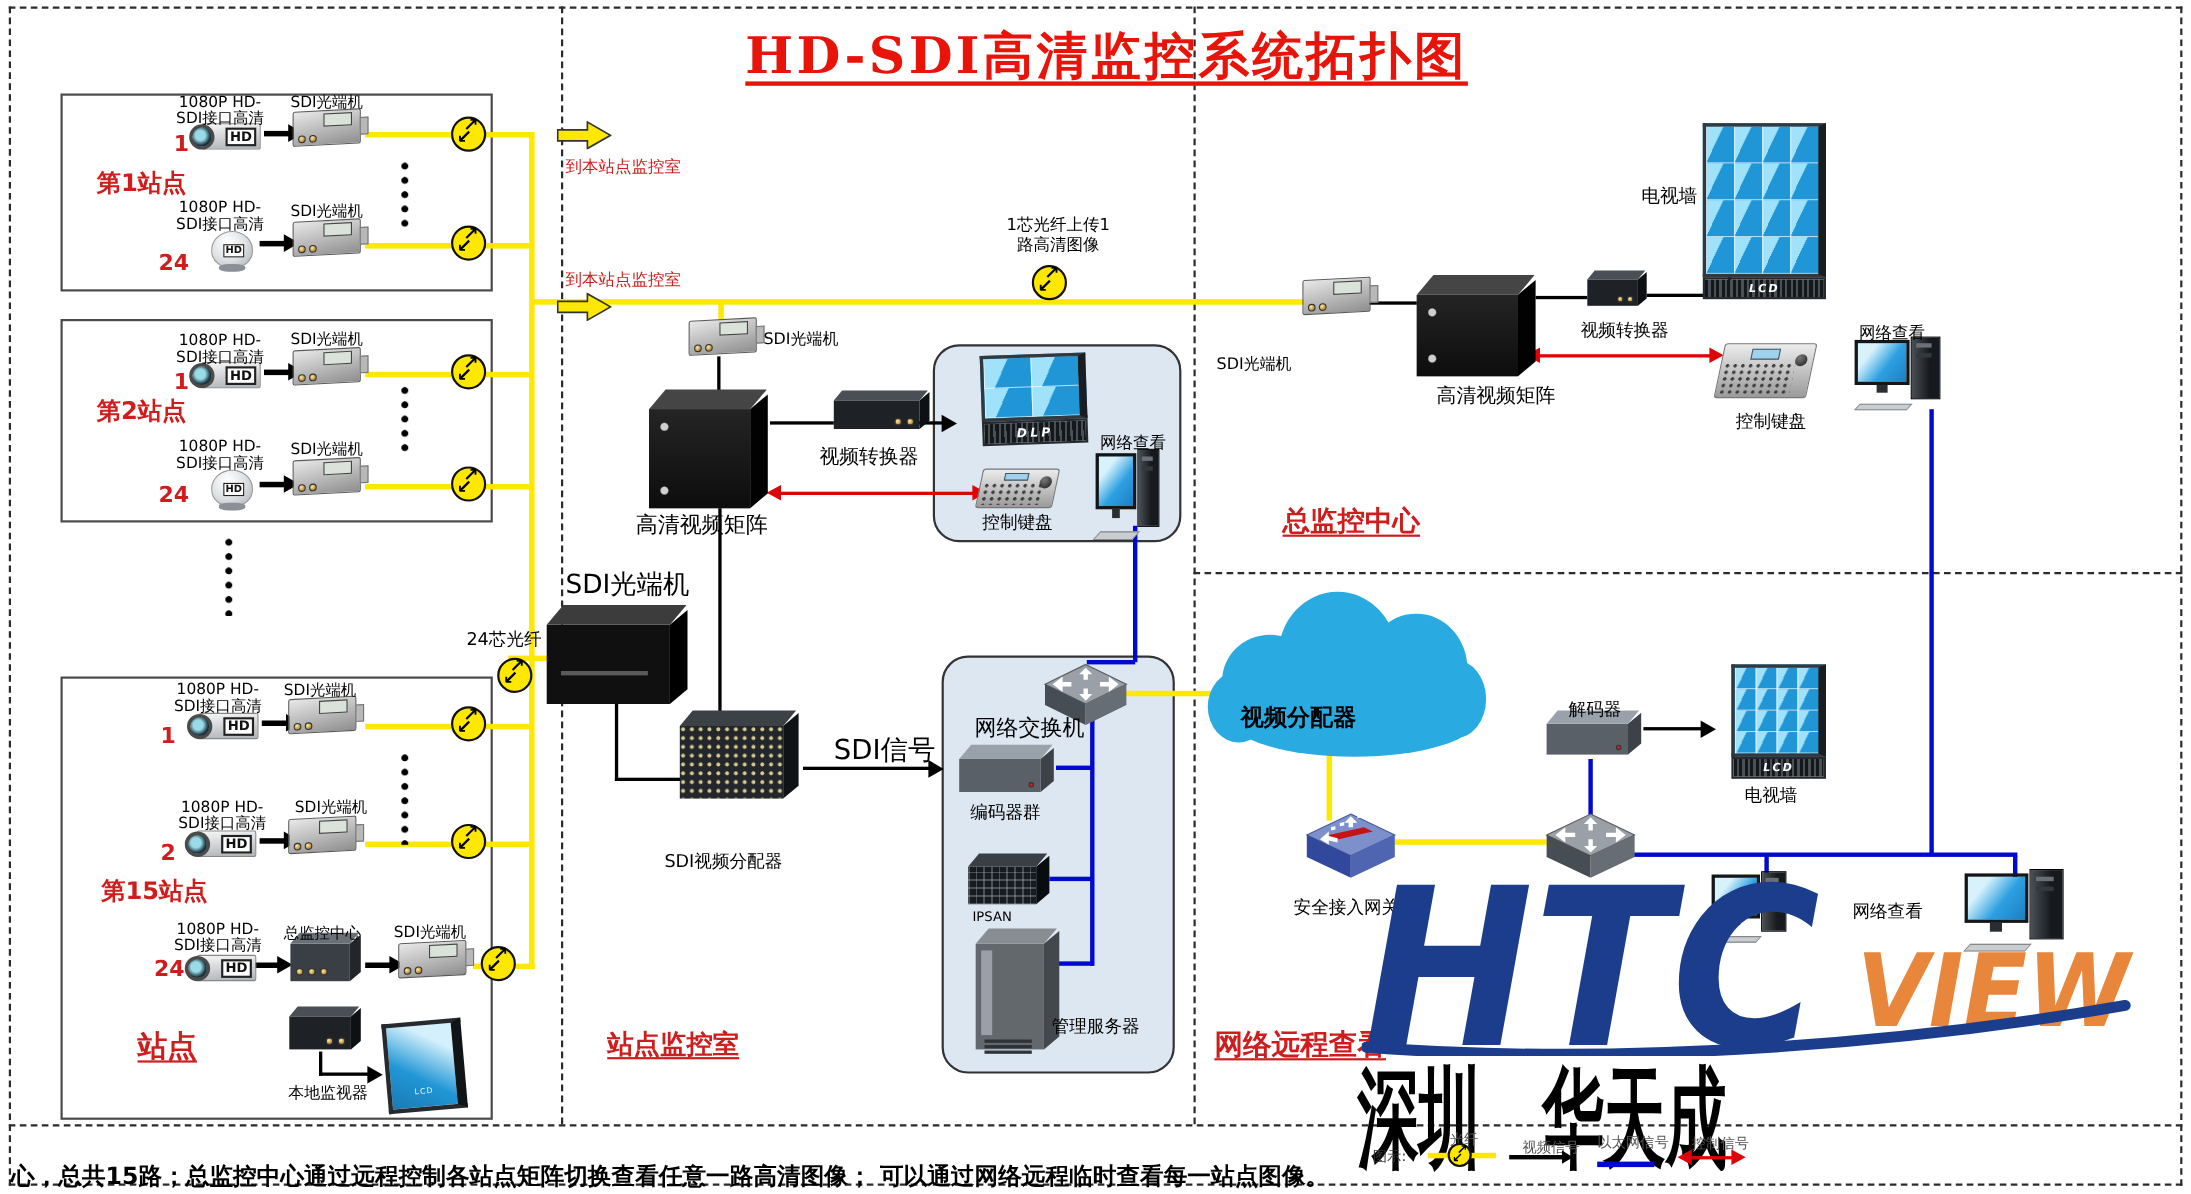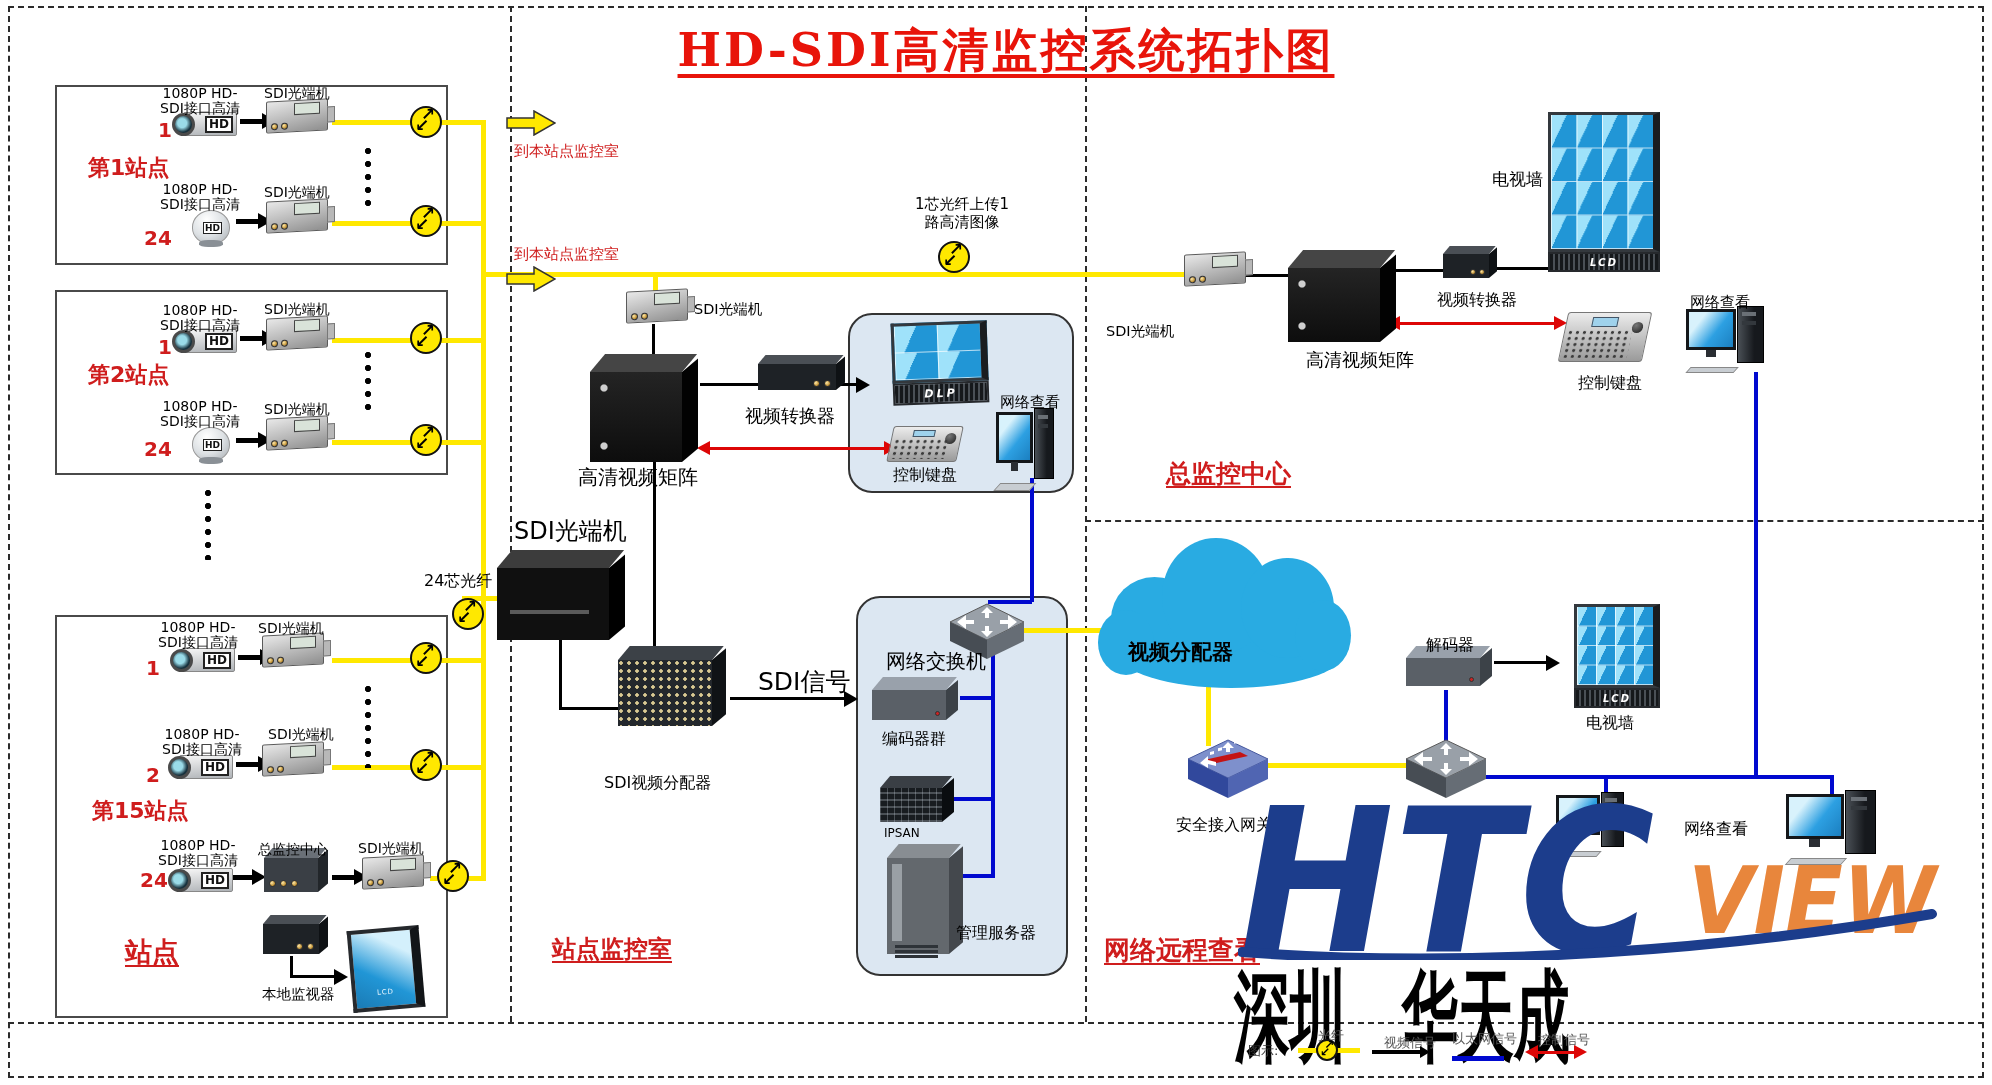--- a/index.html
+++ b/index.html
@@ -494,20 +494,21 @@
   <span class="lbl" style="left:1684px;top:820px;font-size:16px">网络查看</span>
   <span class="lbl sec" style="left:1104px;top:936px;font-size:26px">网络远程查看</span>
 
   <div class="abs" style="left:1240px;top:796px;z-index:5;color:#1c3d8c;font-family:'DejaVu Sans',sans-serif;font-style:italic;font-weight:900;font-size:200px;line-height:0.86;letter-spacing:0;transform:scaleX(.92);transform-origin:left top">HTC</div>
   <div class="abs" style="left:1688px;top:856px;z-index:5;color:#e8863c;font-family:'DejaVu Sans',sans-serif;font-style:italic;font-weight:900;font-size:92px;line-height:1;transform:scaleX(.92);transform-origin:left top">VIEW</div>
   <svg class="icon" style="left:1238px;top:908px;z-index:5" width="700" height="52" viewBox="0 0 700 52">
       <path d="M4,44 C240,62 500,40 694,6" stroke="#1c3d8c" stroke-width="10" fill="none" stroke-linecap="round"></path>
     </svg>
   <div class="abs" style="left:1234px;top:966px;z-index:5;color:#000;font-family:'DejaVu Serif','Liberation Serif',serif;font-weight:600;font-size:100px;line-height:1;white-space:nowrap;transform:scaleX(.56);transform-origin:left top">深圳　华天成</div>
 
+  <div class="note" style="left:10px;top:1054px">心，总共15路；总监控中心通过远程控制各站点矩阵切换查看任意一路高清图像； 可以通过网络远程临时查看每一站点图像。</div>
 
   <span class="legend-lbl" style="left:1248px;top:1042px;color:#333">图示:</span>
   <span class="legend-lbl" style="left:1318px;top:1027px">光纤</span>
   <div class="yl" style="left:1298px;top:1048px;width:62px;height:5px;z-index:6"></div>
   <div class="coupler sm" style="left:1316px;top:1039px;z-index:6"></div>
   <span class="legend-lbl" style="left:1384px;top:1034px">视频信号</span>
   <div class="bl" style="left:1372px;top:1050px;width:50px;height:4px;z-index:6"></div>
     <div class="ah-r sm" style="left:1420px;top:1046px;z-index:6"></div>
   <span class="legend-lbl" style="left:1452px;top:1030px">以太网信号</span>
   <div class="bu" style="left:1452px;top:1056px;width:52px;height:5px;z-index:6"></div>

